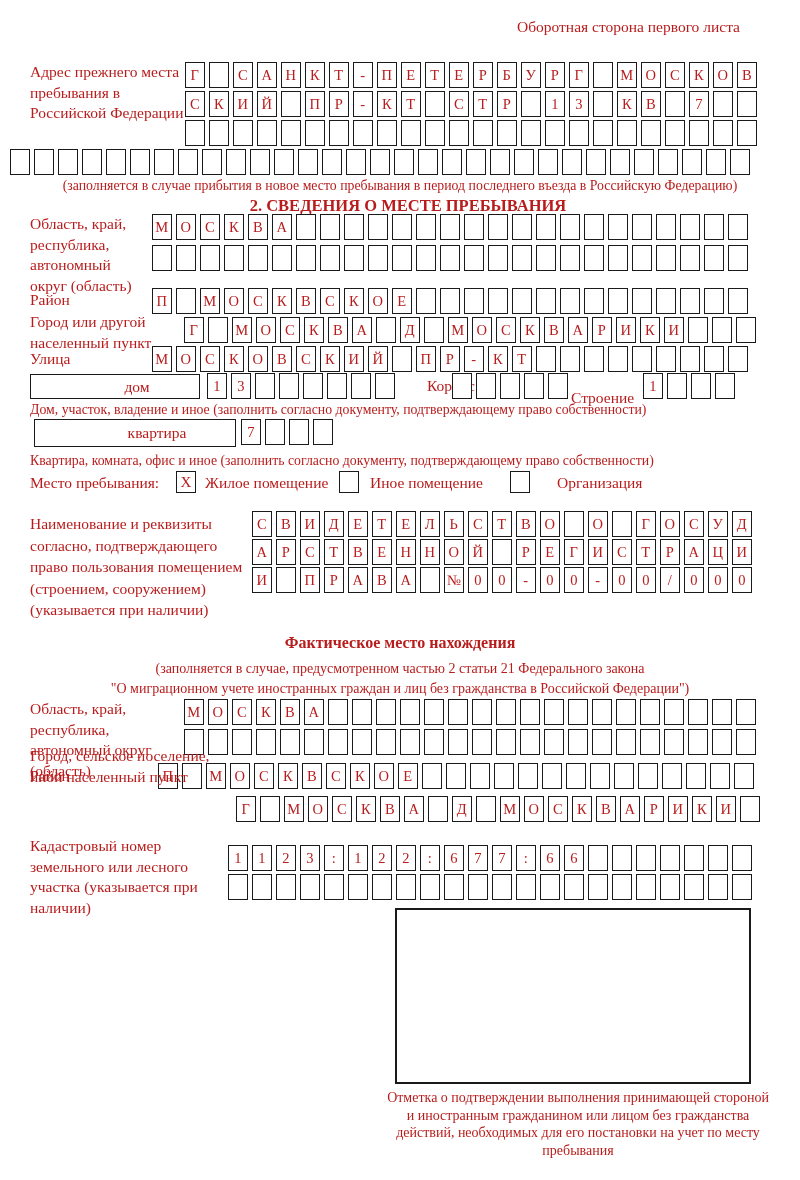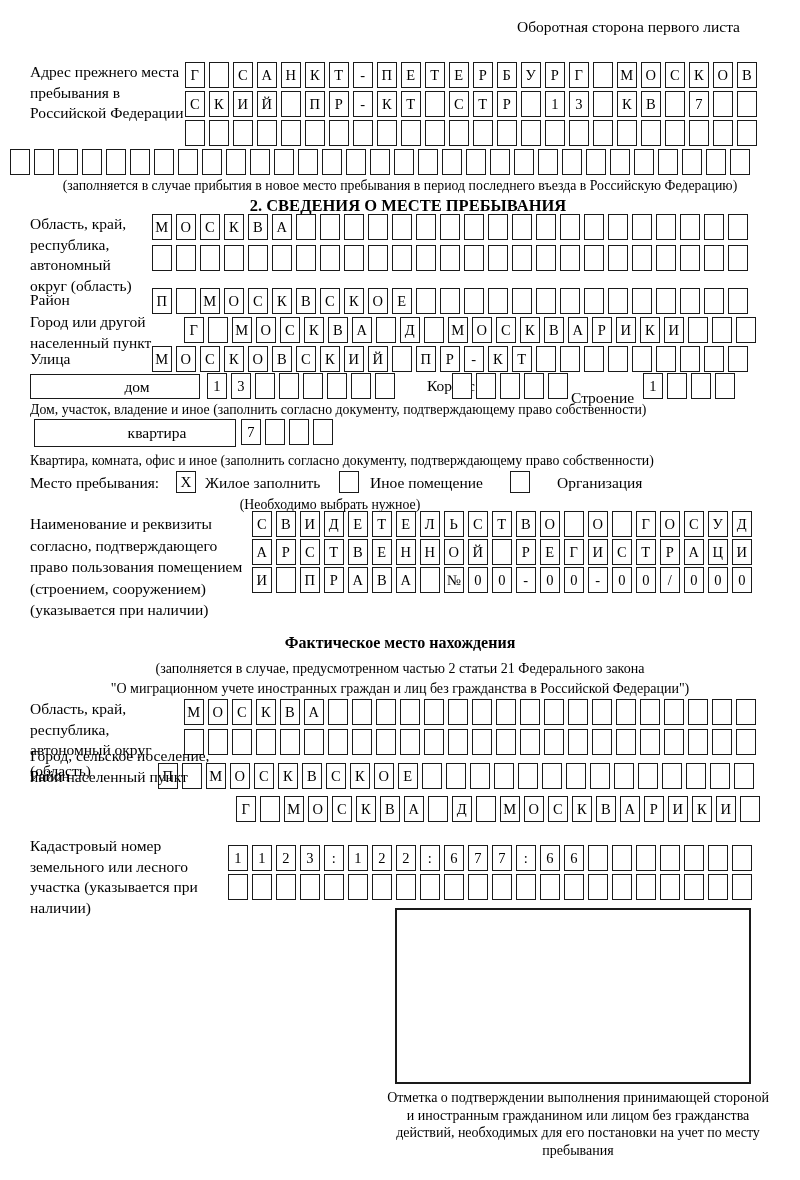--- a/index.html
+++ b/index.html
@@ -1,18 +1,18 @@
 <!DOCTYPE html>
 <html><head>
 <meta charset="utf-8">
 <style>
   html,body { margin:0; padding:0; background:#fff; }
   .page {
     position:relative; width:800px; height:1180px; background:#ffffff;
-    font-family:"Liberation Serif", serif; color:#000000; overflow:hidden;
+    font-family:"Liberation Serif", serif; color:#b91c1c; overflow:hidden;
   }
   .cells { position:absolute; display:flex; gap:4.5px; }
   .cell {
     flex:none; width:19.5px; height:26px; border:1.6px solid #1a1a1a;
     box-sizing:border-box; display:flex; align-items:center; justify-content:center;
     font-size:14.5px; line-height:1; background:#fff;
   }
   .flabel { position:absolute; font-size:15.5px; line-height:20.5px; }
   .caption { position:absolute; font-size:13.8px; line-height:17px; }
   .centered { left:0; width:800px; text-align:center; }
@@ -327,26 +327,25 @@
   <div class="cells" style="left:241px; top:419px;">
       <span class="cell">7</span>
       <span class="cell"></span>
       <span class="cell"></span>
       <span class="cell"></span>
     </div>
   <div class="caption" style="left:30px; top:452px;">Квартира, комната, офис и иное (заполнить согласно документу, подтверждающему право собственности)</div>
 
   <div class="flabel" style="left:30px; top:473px;">Место пребывания:</div>
   <div class="chk" style="left:176px; top:471px;">X</div>
-  <div class="flabel" style="left:205px; top:473px;">Жилое заполнить</div>
+  <div class="flabel" style="left:205px; top:473px;">Жилое помещение</div>
   <div class="chk" style="left:339px; top:471px;"></div>
   <div class="flabel" style="left:370px; top:473px;">Иное помещение</div>
   <div class="chk" style="left:510px; top:471px;"></div>
   <div class="flabel" style="left:557px; top:473px;">Организация</div>
-  <div class="caption" style="left:180px; top:496px; width:300px; text-align:center;">(Необходимо выбрать нужное)</div>
 
   <div class="flabel" style="left:30px; top:513px; width:225px; line-height:21.5px;">Наименование и реквизиты согласно, подтверждающего право пользования помещением (строением, сооружением) (указывается при наличии)</div>
   <div class="cells" style="left:252px; top:511px;">
       <span class="cell">С</span>
       <span class="cell">В</span>
       <span class="cell">И</span>
       <span class="cell">Д</span>
       <span class="cell">Е</span>
       <span class="cell">Т</span>
       <span class="cell">Е</span>

